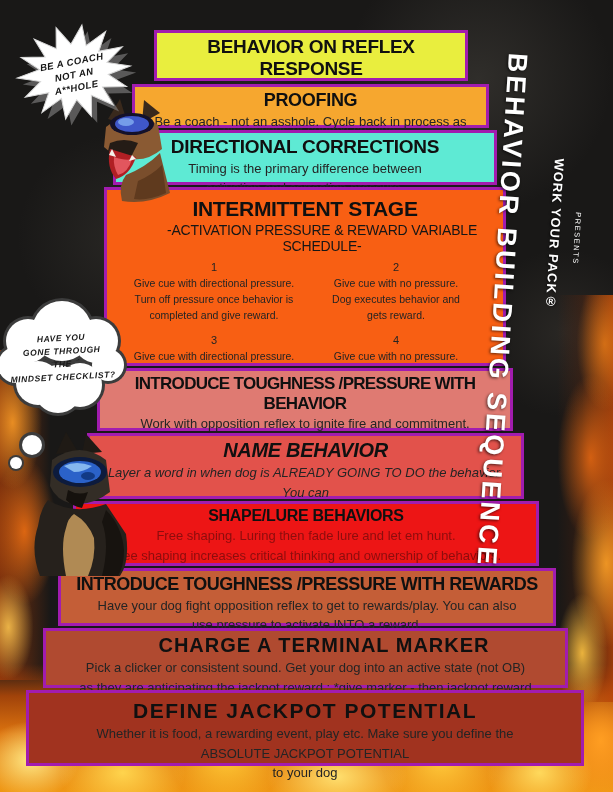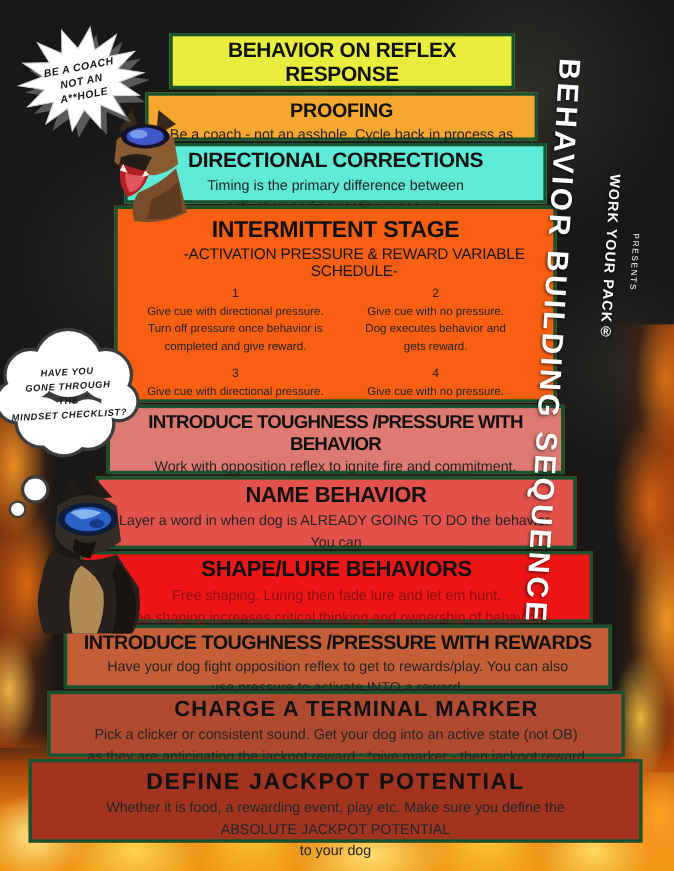--- a/index.html
+++ b/index.html
@@ -45,35 +45,35 @@
     background:
       radial-gradient(ellipse 42px 95px at 18% 22%, rgba(255,158,38,.85), transparent 70%),
       radial-gradient(ellipse 46px 105px at 35% 55%, rgba(255,118,18,.8), transparent 70%),
       radial-gradient(ellipse 36px 75px at 12% 84%, rgba(255,200,80,.85), transparent 70%),
       linear-gradient(to right, rgba(172,62,8,.7), transparent 72%);
   }
 
   
   .step{
     position:absolute;z-index:2;box-sizing:border-box;
-    border:3px solid #14532d;text-align:center;color:#242424;
+    border:3px solid #a21caf;text-align:center;color:#242424;
   }
   .step-title{font-weight:bold;color:#101010;letter-spacing:-0.3px;line-height:1.15;padding-top:3px;}
   .step-body{white-space:pre-line;font-size:13px;line-height:1.5;padding:1px 6px 0;}
   .s1{top:30px;left:154px;width:314px;height:51px;}   .s1 .step-title{font-size:19px;}
   .s2{top:84px;left:132px;width:357px;height:44px;}   .s2 .step-title{font-size:18px;}
   .s3{top:130px;left:113px;width:384px;height:55px;}  .s3 .step-title{font-size:19px;}
   .s4{top:187px;left:104px;width:402px;height:179px;} .s4 .step-title{font-size:21px;padding-top:7px;}
   .s4 .step-sub{font-size:14px;color:#161616;margin-top:1px;letter-spacing:-0.2px;margin-left:34px;}
   .s4 .grid{display:grid;grid-template-columns:1fr 1fr;padding:7px 24px 0;row-gap:11px;column-gap:16px;}
   .s4 .num{font-size:11px;margin-bottom:3px;}
   .s4 .txt{white-space:pre-line;font-size:10.5px;line-height:1.5;}
   .s5{top:368px;left:97px;width:416px;height:63px;}   .s5 .step-title{font-size:17px;letter-spacing:-0.7px;}
   .s6{top:433px;left:87px;width:437px;height:66px;}   .s6 .step-title{font-size:20px;}
-  .s7{top:501px;left:73px;width:466px;height:65px;}   .s7 .step-title{font-size:20px;}
+  .s7{top:501px;left:73px;width:466px;height:65px;}   .s7 .step-title{font-size:16px;}
   .s8{top:568px;left:58px;width:498px;height:58px;}   .s8 .step-title{font-size:18px;letter-spacing:-0.5px;}
   .s9{top:628px;left:43px;width:525px;height:60px;}   .s9 .step-title{font-size:20px;letter-spacing:1px;margin-left:37px;}
   .s10{top:690px;left:26px;width:558px;height:76px;}  .s10 .step-title{font-size:21px;letter-spacing:1.5px;padding-top:6px;}
 
   
   .side-title{
     position:absolute;top:52px;left:502px;z-index:3;
     writing-mode:vertical-rl;white-space:nowrap;
     color:#fff;font-weight:bold;font-size:27px;letter-spacing:3px;
     transform:rotate(3.5deg);transform-origin:top left;
@@ -167,21 +167,21 @@
 Give no additional reward.</div>
     </div>
   </div>
 </div>
 <div class="step s5" style="background-color: rgb(223, 122, 114);">
   <div class="step-title">INTRODUCE TOUGHNESS /PRESSURE WITH BEHAVIOR</div>
   <div class="step-body">Work with opposition reflex to ignite fire and commitment.
 Use activation pressure paired with your verbal cue
 when the dog is going to perform the behavior.</div>
 </div>
-<div class="step s6" style="background-color: rgb(226, 82, 75);">
+<div class="step s6" style="background-color: rgb(226, 82, 75); font-style: italic;">
   <div class="step-title">NAME BEHAVIOR</div>
   <div class="step-body">Layer a word in when dog is ALREADY GOING TO DO the behavior. You can
 also name it WHILE they are doing it. 8-12 reps and cue should start to
 associate with doing the behavior</div>
 </div>
 <div class="step s7" style="background-color: rgb(237, 21, 21);">
   <div class="step-title">SHAPE/LURE BEHAVIORS</div>
   <div class="step-body" style="color: rgb(140, 13, 13);">Free shaping. Luring then fade lure and let em hunt.
 Free shaping increases critical thinking and ownership of behaviors.
 Luring is good for polish and presicion.</div>

